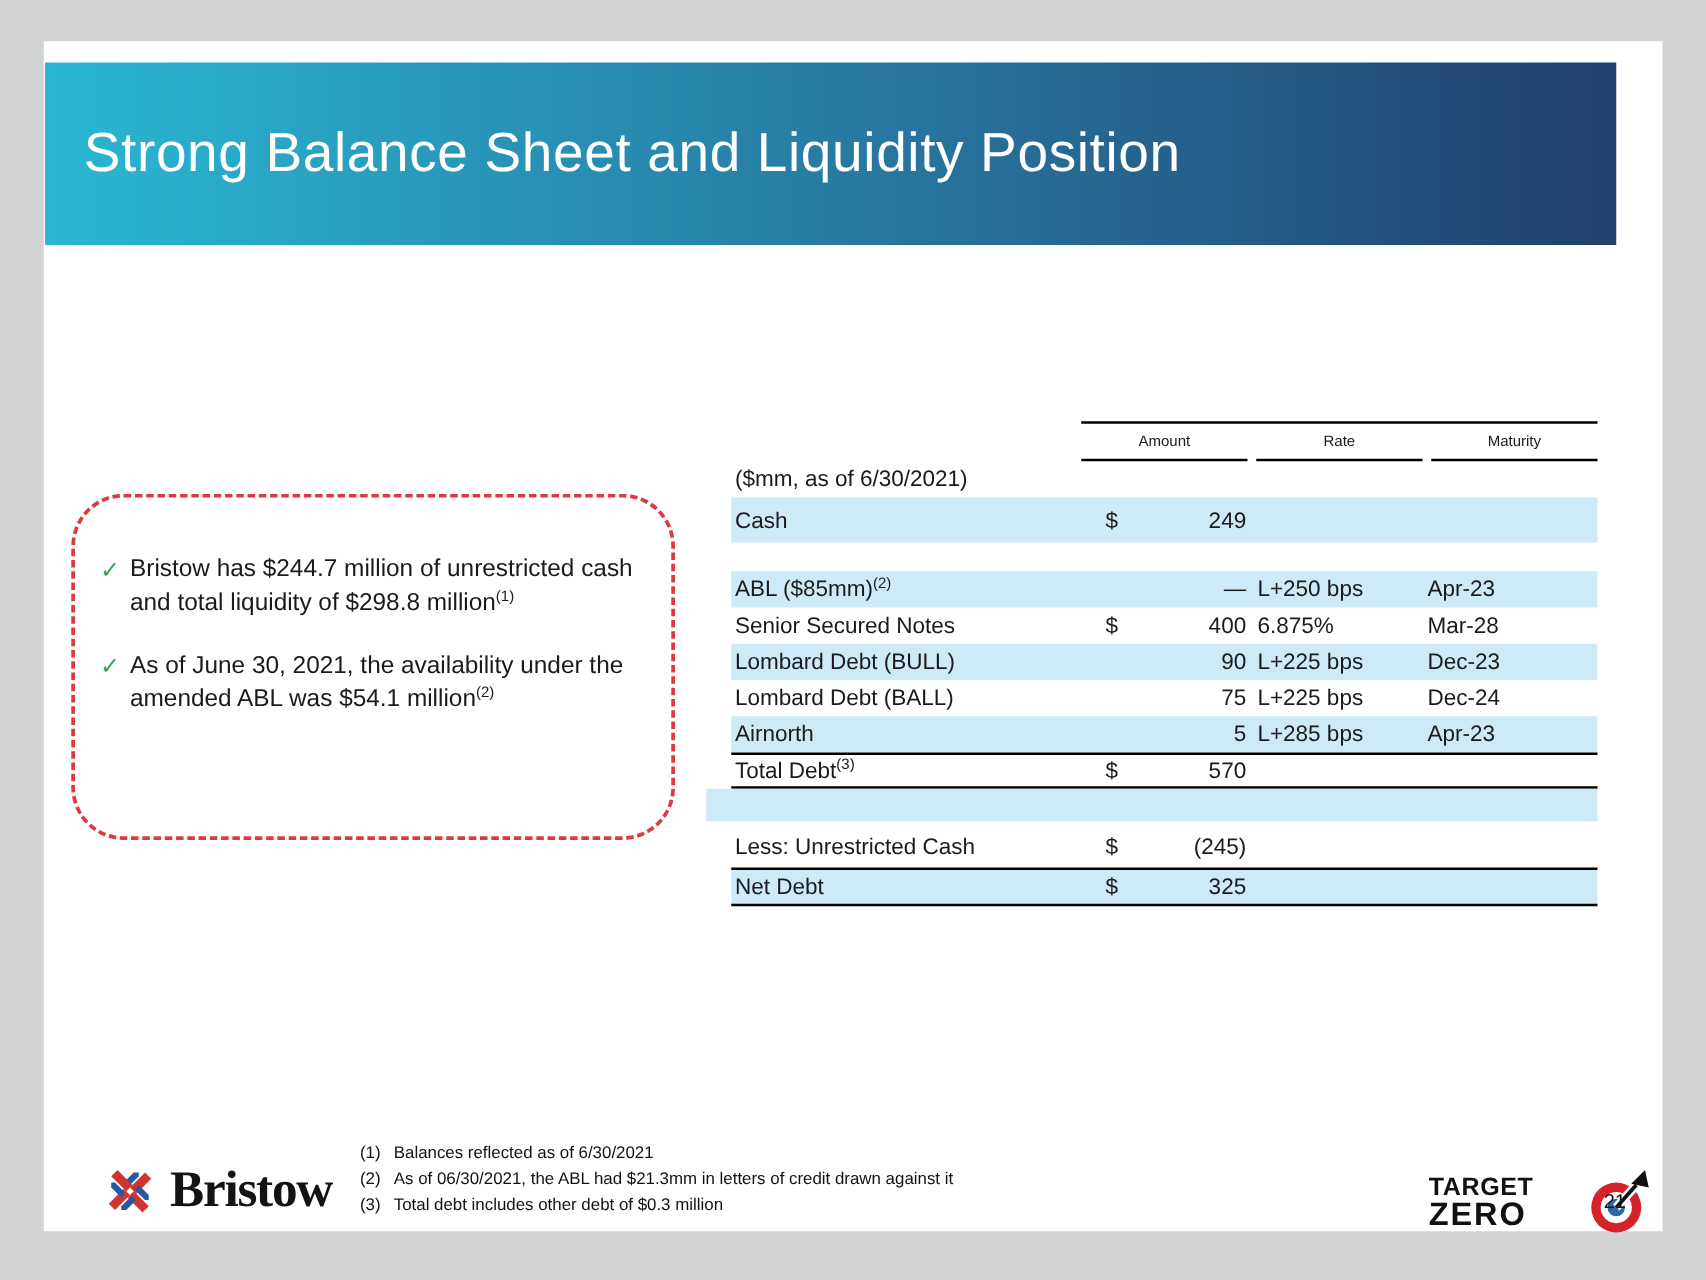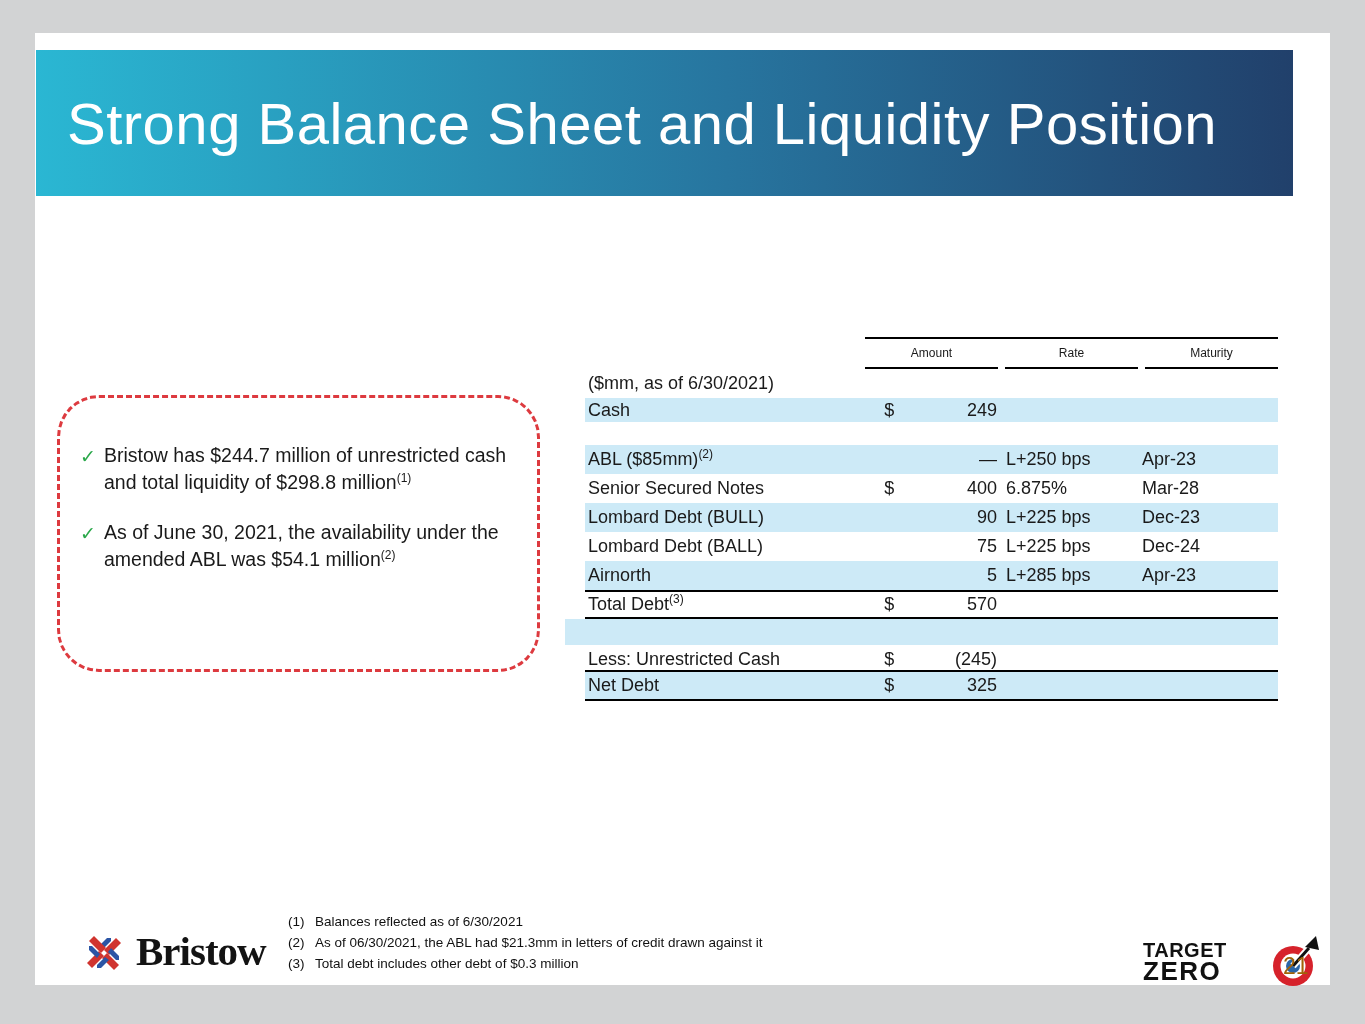--- a/index.html
+++ b/index.html
@@ -15,42 +15,42 @@
     position:absolute; left:35px; top:33px; width:1295px; height:952px;
     background:#ffffff;
   }
   
   .title-band {
     position:absolute; left:1px; top:17px; width:1257px; height:146px;
     background:linear-gradient(90deg,#2ab7d3 0%, #27759f 55%, #21406b 100%);
     display:flex; align-items:center; padding-left:31px;
   }
   .title-band h1 {
-    color:#ffffff; font-size:58px; font-weight:400; letter-spacing:.5px;
+    color:#ffffff; font-size:44px; font-weight:400; letter-spacing:.5px;
     font-family:"Liberation Sans", sans-serif;
   }
   
   .callout {
     position:absolute; left:22px; top:362px; width:483px; height:277px;
     border:3px dashed #dd3a3f; border-radius:42px;
     padding:44px 16px 0 20px;
   }
   .bullet { display:flex; margin-bottom:23px; font-size:19.5px; line-height:27px; }
   .bullet .check { color:#2aa84a; flex:0 0 24px; font-size:19px; padding-top:1px; }
   .bullet sup, .c-label sup { font-size:12px; vertical-align:super; line-height:0; }
   
   .debt-table { position:absolute; left:530px; top:304px; width:713px; font-size:18px; }
   .t-head { display:flex; height:32px; }
   .th-label { width:300px; }
   .th-vals { width:413px; border-top:2px solid #000; display:flex; }
   .th { width:133px; display:flex; align-items:center; justify-content:center;
         border-bottom:2px solid #000; font-size:12px; }
   .th.gap { margin-left:7px; }
   .t-row { display:flex; align-items:center; height:29px;margin-left:20px; }
-  .t-row.h28 { height:24px; }
+  .t-row.h28 { height:36px; }
   .blue { background:#cdeaf7; }
   .bt { border-top:2px solid #000; }
   .bb { border-bottom:2px solid #000; }
   .bb3 { border-bottom:2.5px solid #000; }
   .t-spacer { height:23px; }
   .t-spacer-blue { height:26px; background:#cdeaf7; }
   .t-gap3 { height:3px; }
   .c-label { width:300px; padding-left:3px; }
   .c-amt { width:133px; display:flex; justify-content:space-between; padding:0 9px 0 8px; }
   .c-rate { width:140px; text-align:left; padding-right:4px; }
@@ -63,21 +63,21 @@
   .bristow { position:absolute; left:43px; top:893px; display:flex; align-items:center; }
   .bristow-word {
     font-family:"Liberation Serif", serif; font-weight:700; font-size:41px;
     color:#131313; letter-spacing:-1px; margin-left:6px; padding-bottom:4px;
   }
   .targetzero { position:absolute; left:1108px; top:901px; display:flex; align-items:center;gap:40px; }
   .tz-text { font-weight:700; color:#111; line-height:1; }
   .tz-line1 { font-size:20px; letter-spacing:.5px; }
   .tz-line2 { font-size:26px; letter-spacing:1.5px; margin-top:-2px; }
   .tz-bullseye { margin-left:0px; }
-  .page-num { position:absolute; left:1248px; top:920px; font-size:23px; color:#a16207; }
+  .page-num { position:absolute; left:1248px; top:920px; font-size:16px; color:#0f172a; }
 </style>
 </head>
 <body>
 
 <div class="slide">
 
   <div class="title-band">
     <h1>Strong Balance Sheet and Liquidity Position</h1>
   </div>
 

